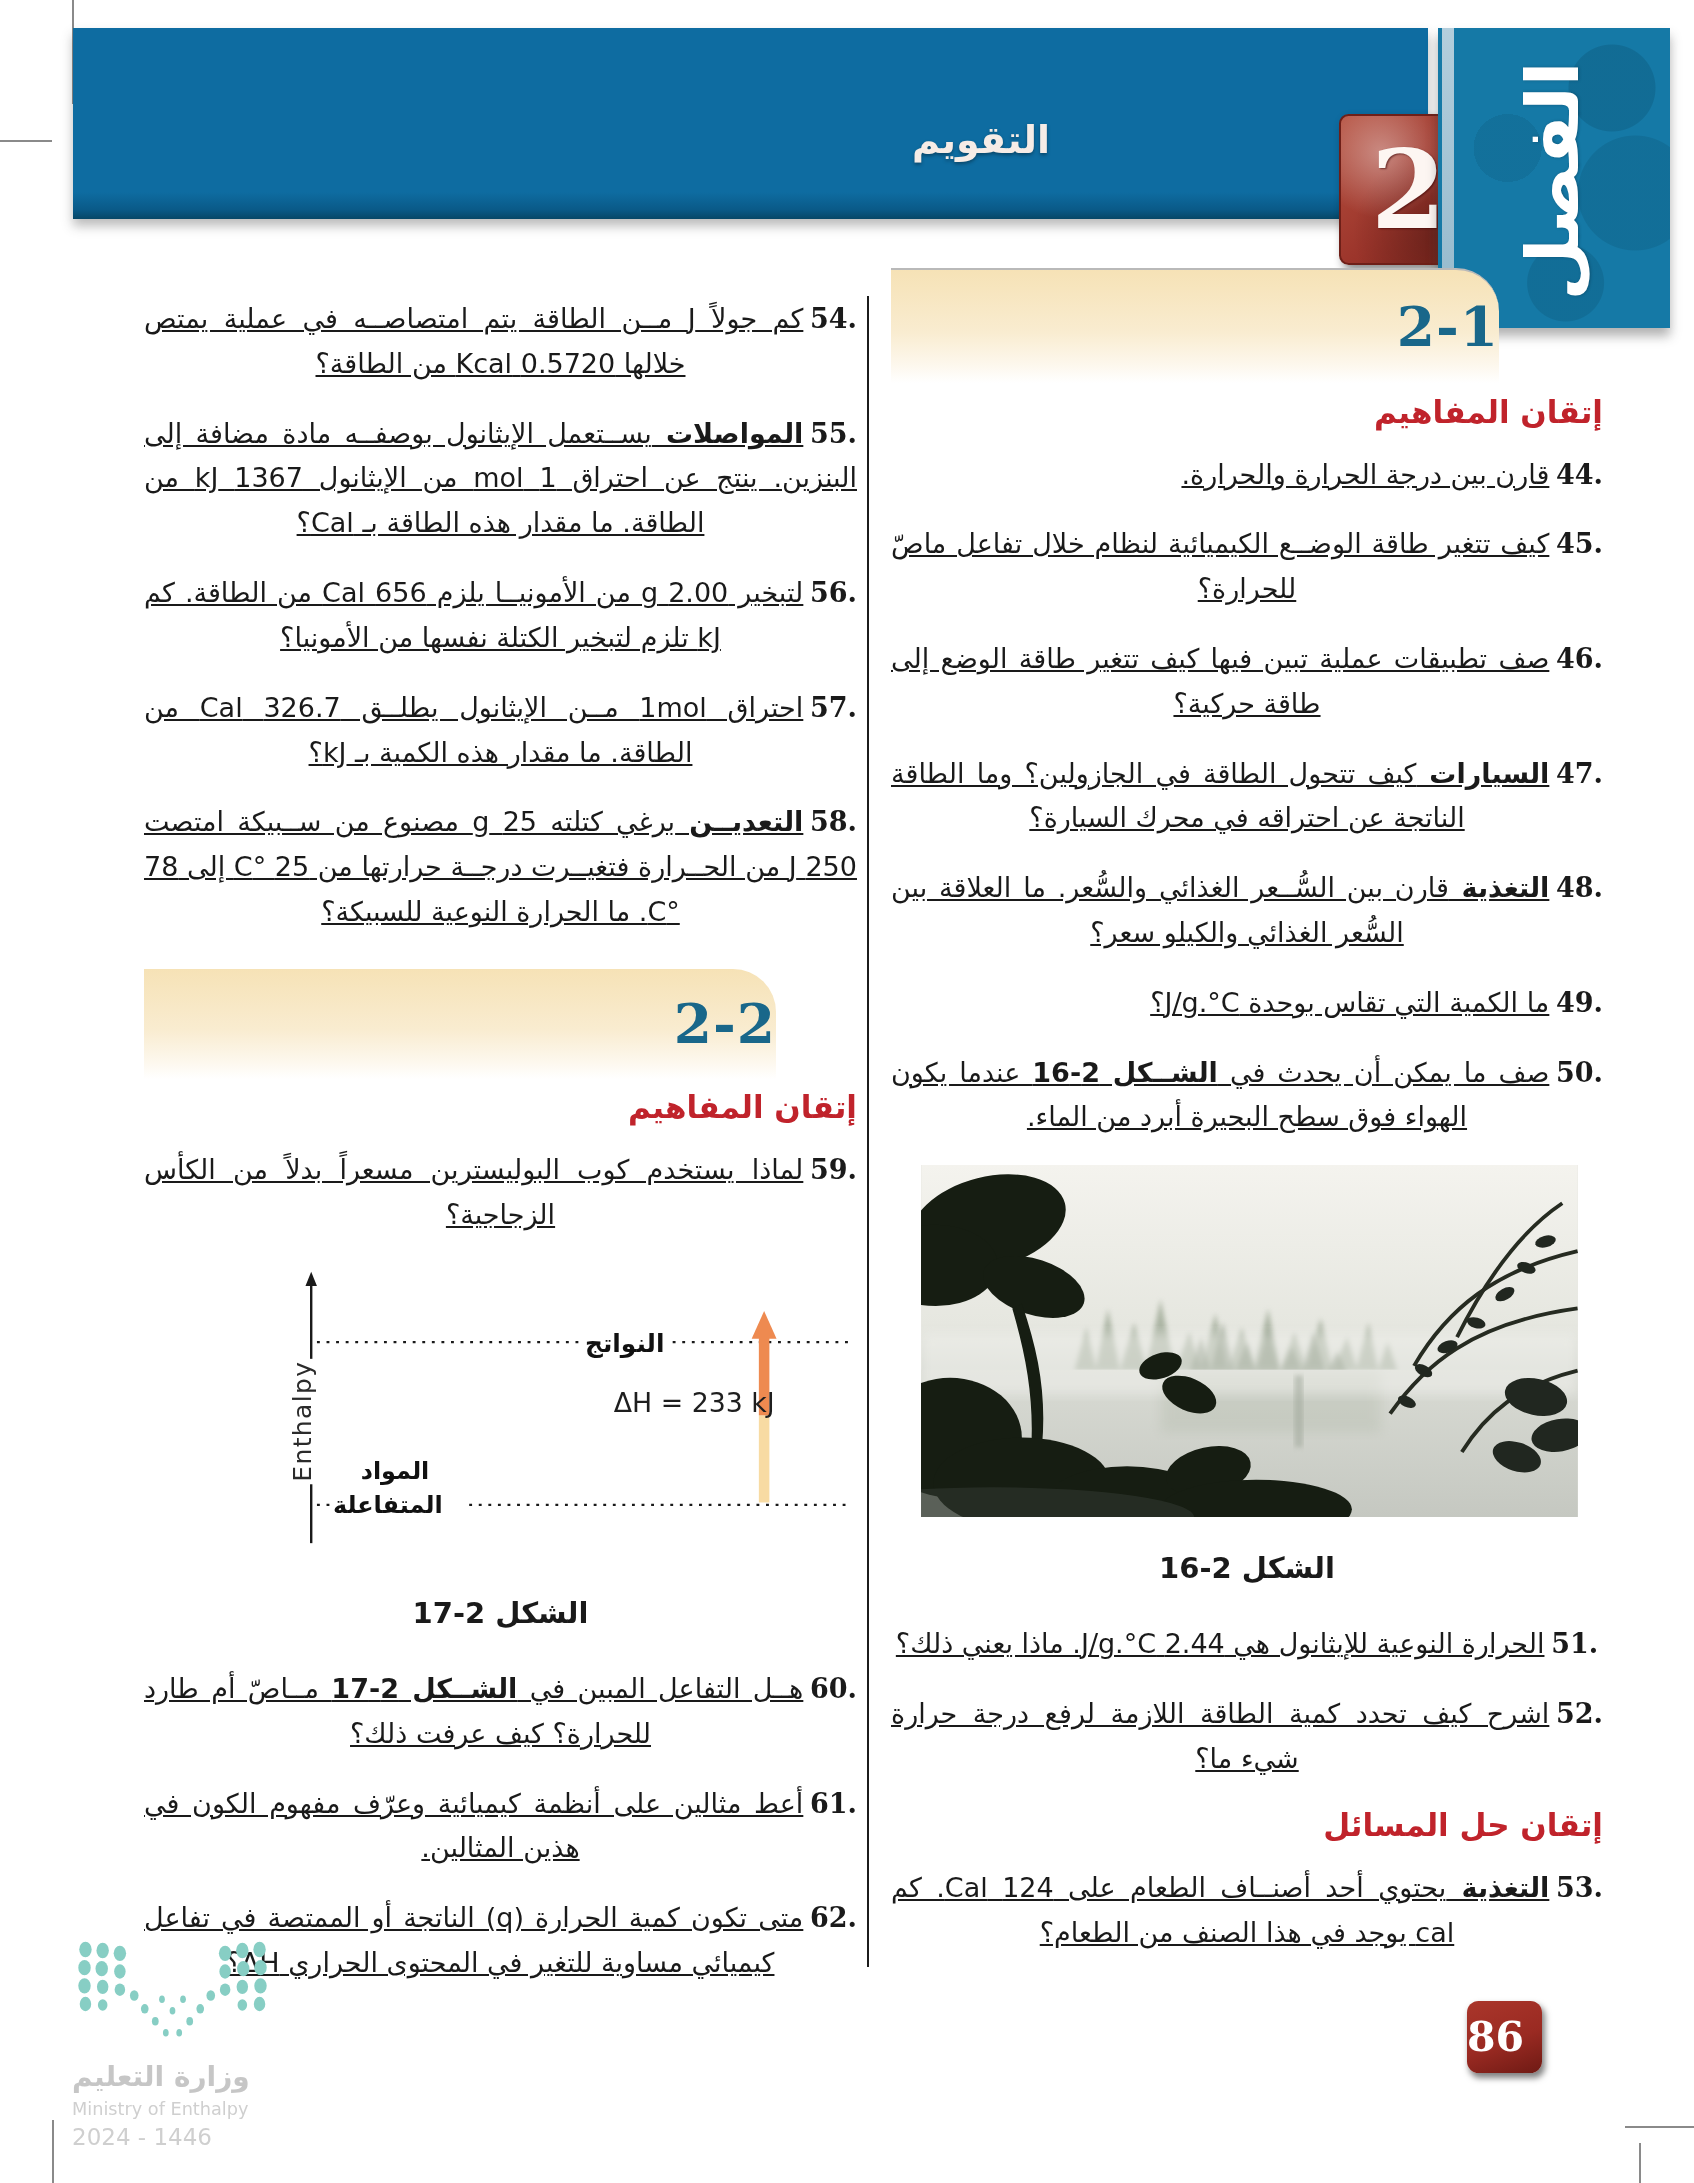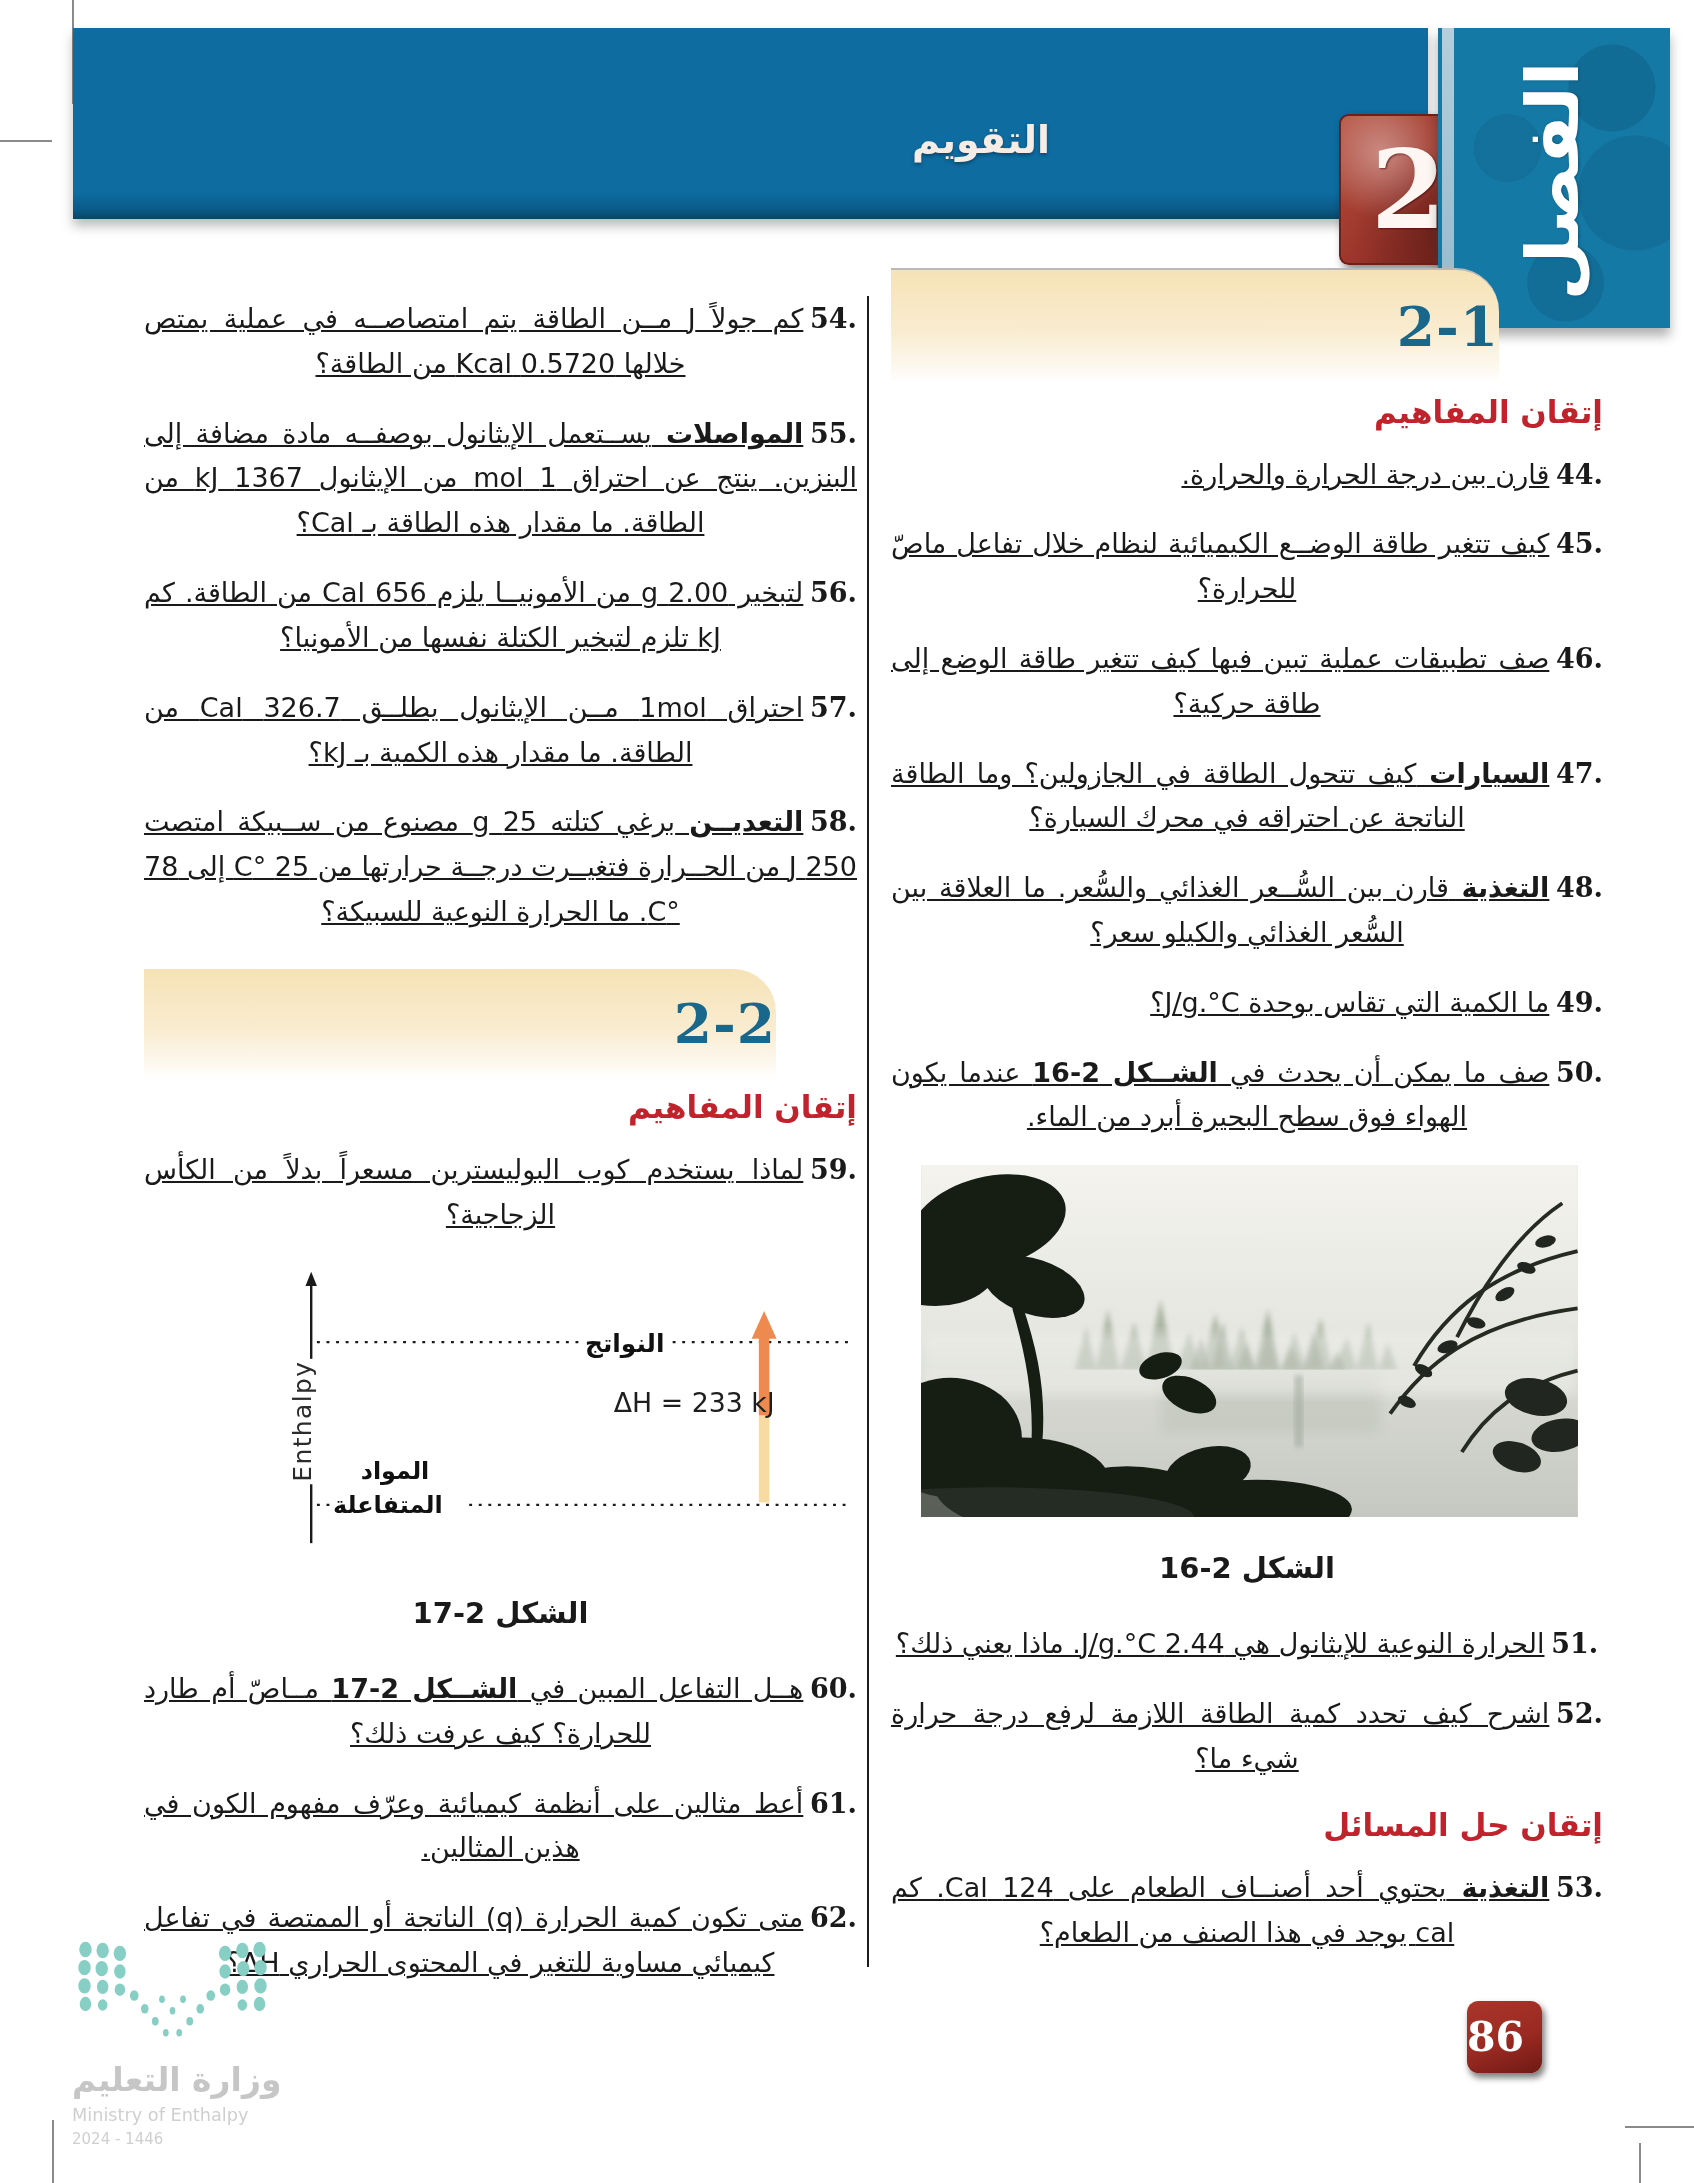--- a/index.html
+++ b/index.html
@@ -121,23 +121,23 @@
 
   
   .page-badge{
     position:absolute;left:1467px;top:2001px;width:75px;height:72px;
     background:linear-gradient(160deg,#aa362b 0%,var(--page-badge-red) 55%,#6e1a14 100%);
     border-radius:11.5px;box-shadow:2.9px 4.8px 6.7px rgba(0,0,0,.5);
     display:flex;align-items:center;
   }
   .page-badge .num{color:#fff;font-family:"DejaVu Serif",serif;font-weight:bold;font-size:41px;}
   .ministry{position:absolute;left:72px;top:1939px;width:297px;}
-  .ministry .ar{color:#c6c6c6;font-size:33px;font-weight:bold;direction:rtl;text-align:left;margin-top:8.6px;}
+  .ministry .ar{color:#c6c6c6;font-size:28px;font-weight:bold;direction:rtl;text-align:left;margin-top:8.6px;}
   .ministry .en{color:#cfcfcf;font-size:17.7px;margin-top:6.7px;font-family:"DejaVu Sans",sans-serif;}
-  .ministry .yr{color:#cfcfcf;font-size:15px;margin-top:4.8px;}
+  .ministry .yr{color:#cfcfcf;font-size:23px;margin-top:4.8px;}
 </style>
 </head>
 <body>
 
 <div class="page">
 
   <div class="crop tl-v"></div>
   <div class="crop tl-h"></div>
   <div class="crop bl-v"></div>
   <div class="crop br-h"></div>

